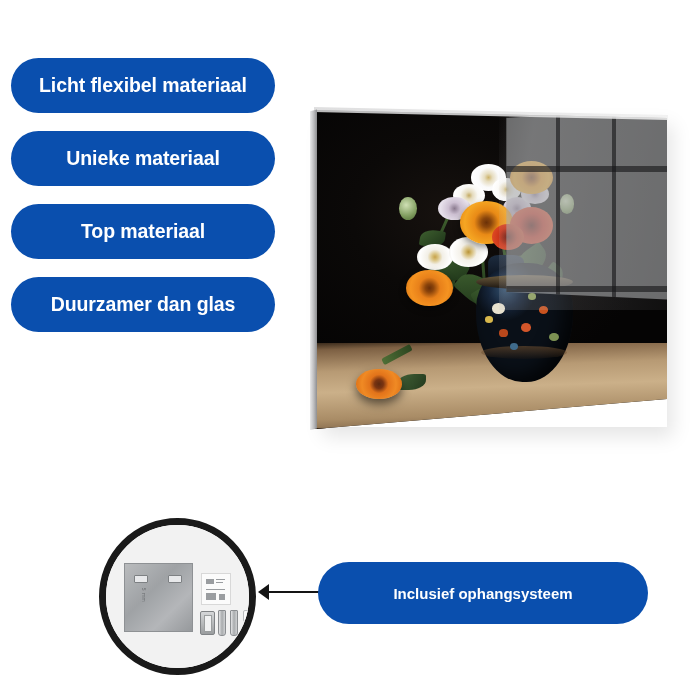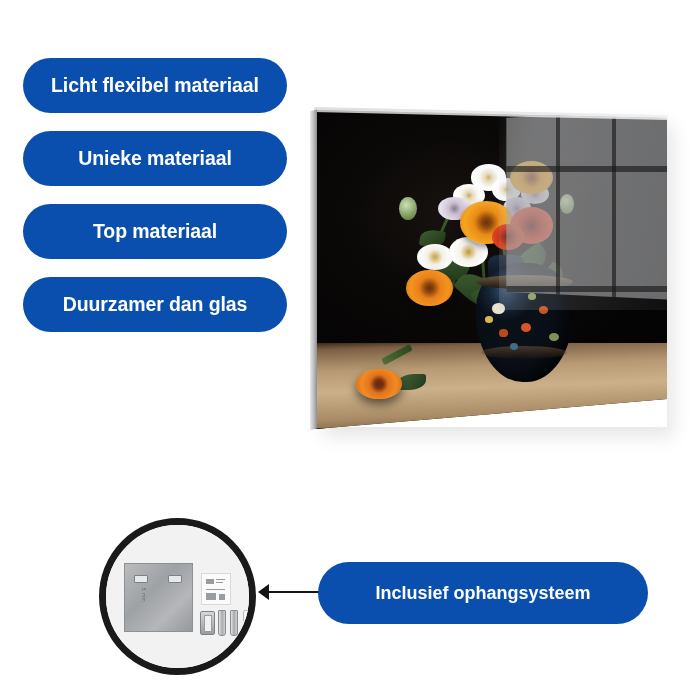--- a/index.html
+++ b/index.html
@@ -19,21 +19,21 @@
     position: relative;
     width: 700px;
     height: 700px;
     background: #ffffff;
     overflow: hidden;
   }
 
   
   .badge-stack {
     position: absolute;
-    left: 23px;
+    left: 11px;
     top: 58px;
     width: 264px;
   }
   .badge {
     width: 264px;
     height: 55px;
     margin-bottom: 18px;
     border-radius: 28px;
     background: #0a4fae;
     color: #ffffff;
@@ -395,21 +395,21 @@
     left: 318px;
     top: 562px;
     width: 330px;
     height: 62px;
     border-radius: 31px;
     background: #0a4fae;
     color: #ffffff;
     display: flex;
     align-items: center;
     justify-content: center;
-    font-size: 18px;
+    font-size: 15px;
     font-weight: bold;
     box-sizing: border-box;
     padding: 0 14px;
     text-align: center;
     line-height: 1;
   }
 </style>
 </head>
 <body>
 

